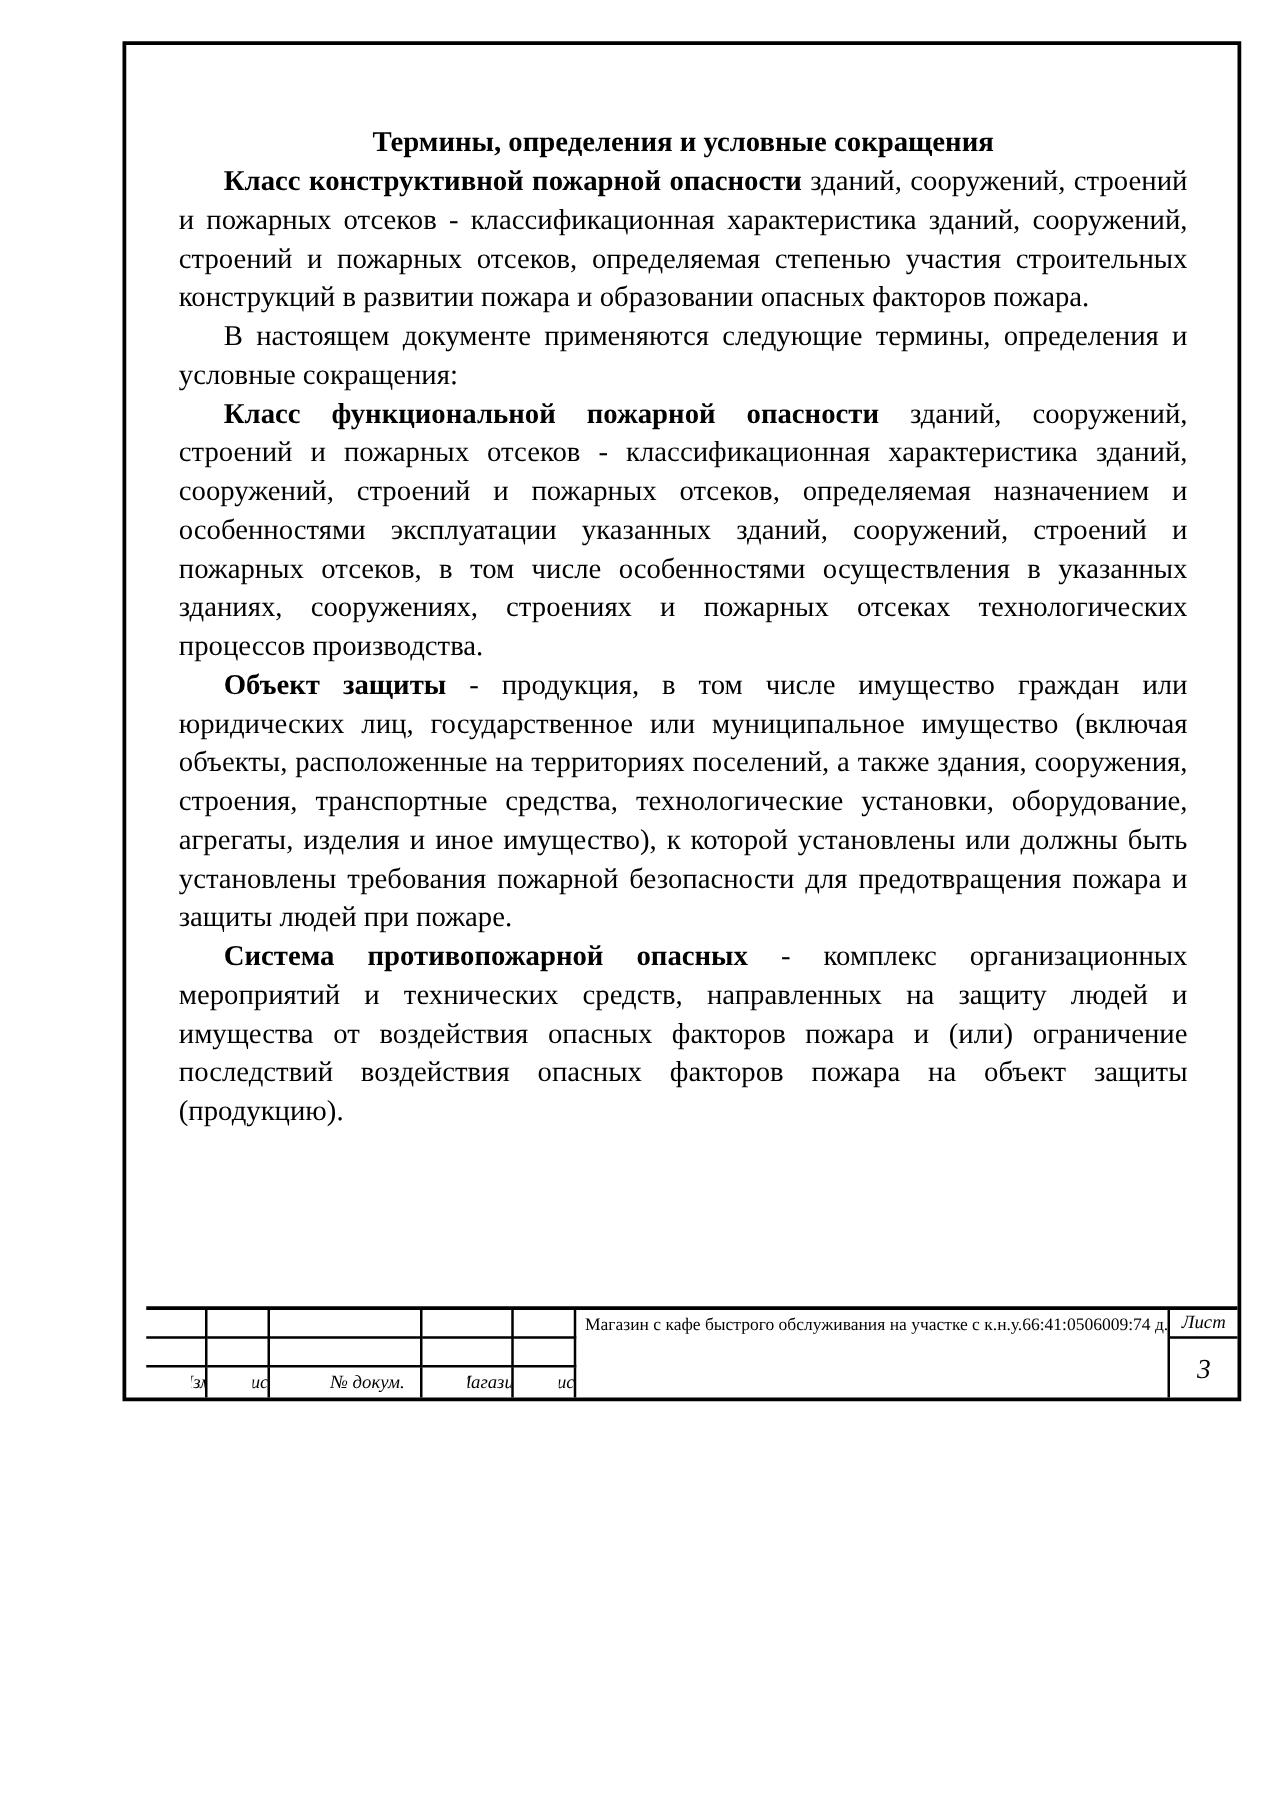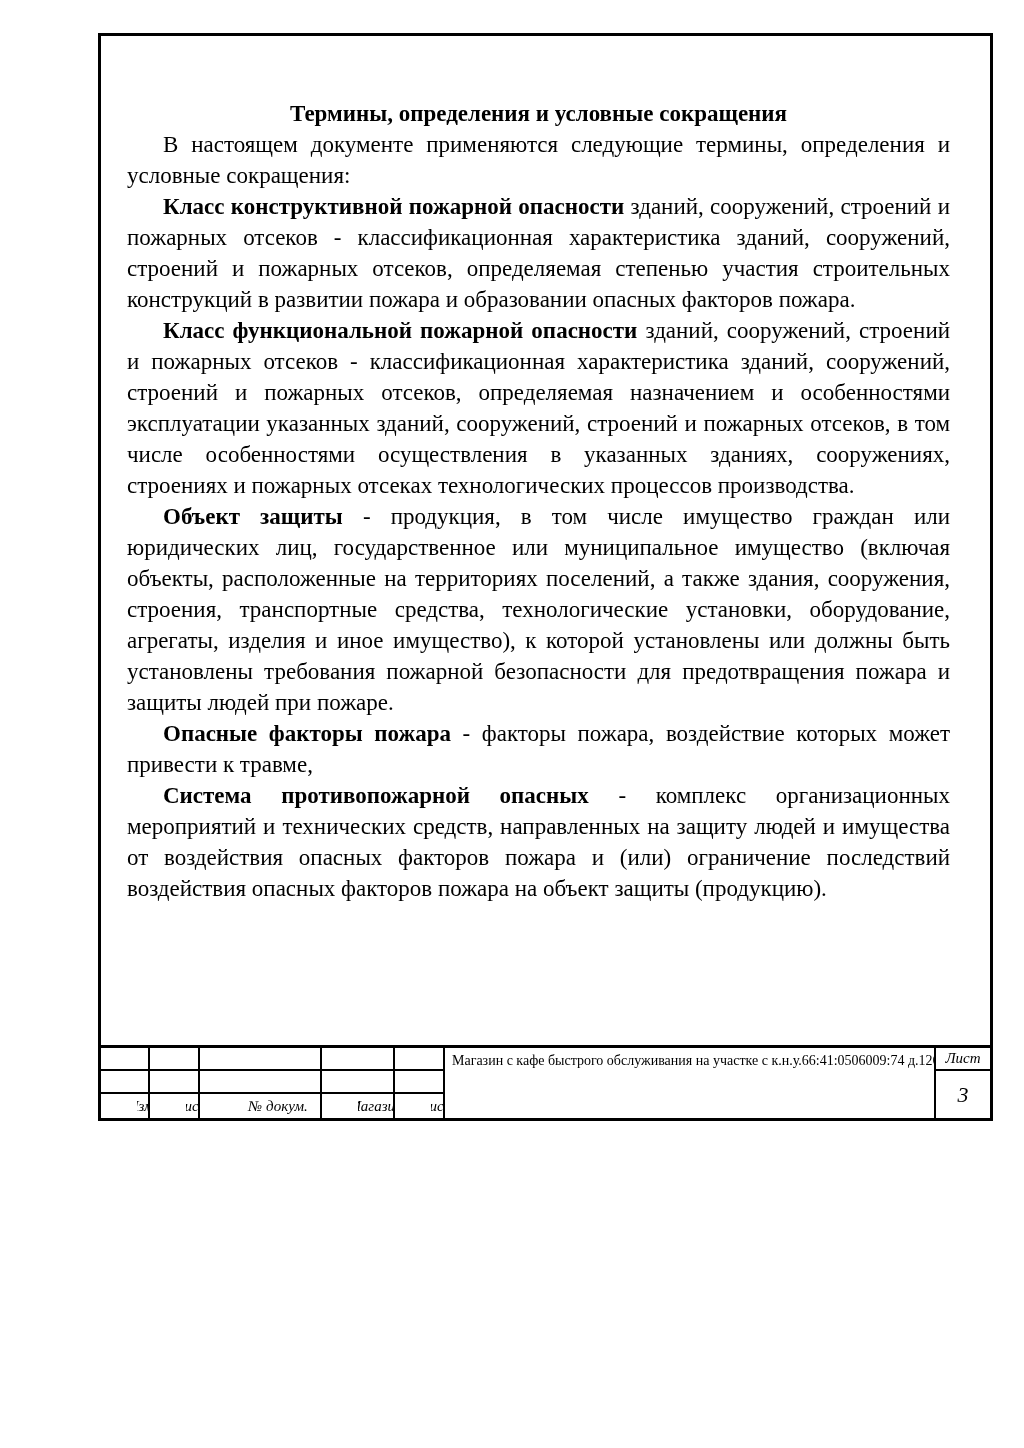--- a/index.html
+++ b/index.html
@@ -14,20 +14,21 @@
   .frame {
     position: absolute;
     left: 98px;
     top: 33px;
     width: 895px;
     height: 1088px;
     border: 3px solid #000000;
     display: flex;
     flex-direction: column;
     background: #ffffff;
+    padding-left: 16px;
   }
   .content {
     flex: 1 1 auto;
     padding: 62px 40px 0 26px;
     font-size: 23px;
     line-height: 31px;
     text-align: justify;
     overflow: hidden;
   }
   .doc-heading {
@@ -92,29 +93,28 @@
   }
 </style>
 </head>
 <body>
 
 <div class="frame">
 
   <div class="content">
     <h1 class="doc-heading">Термины, определения и условные сокращения</h1>
 
+    <p><b>Класс конструктивной пожарной опасности</b><span> зданий, сооружений, строений и пожарных отсеков - классификационная характеристика зданий, сооружений, строений и пожарных отсеков, определяемая степенью участия строительных конструкций в развитии пожара и образовании опасных факторов пожара.</span></p>
+
     <p><b></b><span>В настоящем документе применяются следующие термины, определения и условные сокращения:</span></p>
-
-    <p><b>Класс конструктивной пожарной опасности</b><span> зданий, сооружений, строений и пожарных отсеков - классификационная характеристика зданий, сооружений, строений и пожарных отсеков, определяемая степенью участия строительных конструкций в развитии пожара и образовании опасных факторов пожара.</span></p>
 
     <p><b>Класс функциональной пожарной опасности</b><span> зданий, сооружений, строений и пожарных отсеков - классификационная характеристика зданий, сооружений, строений и пожарных отсеков, определяемая назначением и особенностями эксплуатации указанных зданий, сооружений, строений и пожарных отсеков, в том числе особенностями осуществления в указанных зданиях, сооружениях, строениях и пожарных отсеках технологических процессов производства.</span></p>
 
     <p><b>Объект защиты</b><span> - продукция, в том числе имущество граждан или юридических лиц, государственное или муниципальное имущество (включая объекты, расположенные на территориях поселений, а также здания, сооружения, строения, транспортные средства, технологические установки, оборудование, агрегаты, изделия и иное имущество), к которой установлены или должны быть установлены требования пожарной безопасности для предотвращения пожара и защиты людей при пожаре.</span></p>
 
-    <p><b>Опасные факторы пожара</b><span> - факторы пожара, воздействие которых может привести к травме,</span></p>
 
 
 
     <p><b>Система противопожарной опасных</b><span> - комплекс организационных мероприятий и технических средств, направленных на защиту людей и имущества от воздействия опасных факторов пожара и (или) ограничение последствий воздействия опасных факторов пожара на объект защиты (продукцию).</span></p>
   </div>
 
   <div class="titleblock">
 
     <div class="tb-cell hline"></div>
     <div class="tb-cell hline"></div>

